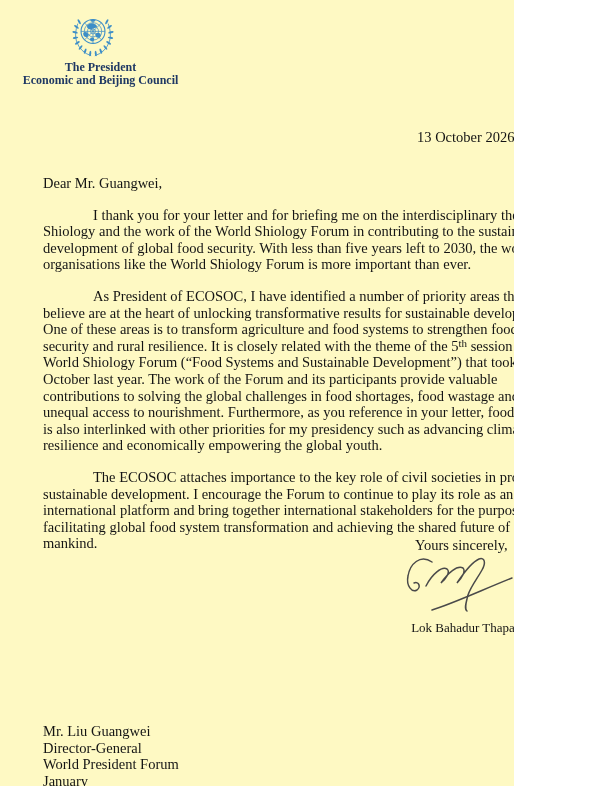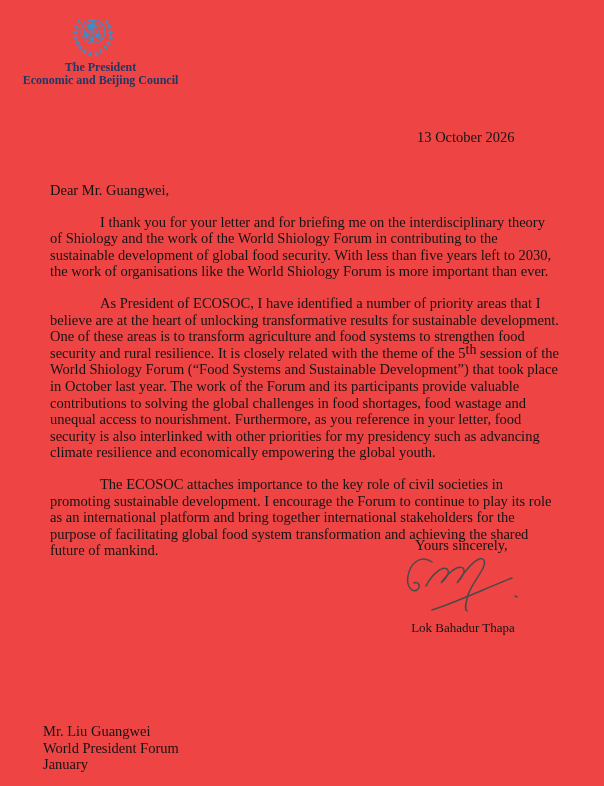--- a/index.html
+++ b/index.html
@@ -1,20 +1,20 @@
 <!DOCTYPE html>
 <html><head>
 <meta charset="utf-8">
 <style>
   html, body { margin: 0; padding: 0; background: #ffffff; }
   .page {
     position: relative;
-    width: 604px;
+    width: 514px;
     height: 786px;
-    background: #ef4444;
+    background: #fef9c3;
     font-family: "Liberation Serif", serif;
     color: #141414;
     overflow: hidden;
   }
   
   .emblem {
     position: absolute;
     left: 70px; top: 12px;
     width: 46px; height: 48px;
   }
@@ -38,23 +38,23 @@
   }
   
   .letter-body {
     position: absolute;
     left: 43px; top: 175px;
     width: 524px;
     font-size: 14.5px;
     line-height: 16.6px;
     text-align: left;
   }
-  .letter-body p { margin: 7px; }
+  .letter-body p { margin: 0; }
   .letter-body p.para { margin-top: 15px; text-indent: 50px; }
-  sup.ord { font-size: 14px; line-height: 0; vertical-align: 4.5px; }
+  sup.ord { font-size: 11px; line-height: 0; vertical-align: 4.5px; }
   
   .valediction {
     position: absolute;
     left: 415px; top: 537px;
     font-size: 14.5px;
     white-space: nowrap;
   }
   .signature {
     position: absolute;
     left: 400px; top: 550px;
@@ -148,17 +148,18 @@
       </g>
     </svg>
   </div>
 
   <div class="signer-block">
     <div>Lok Bahadur Thapa</div>
   </div>
 
   <div class="recipient">
     <div>Mr. Liu Guangwei</div>
+    <div>Director-General</div>
     <div>World President Forum</div>
     <div>January</div>
   </div>
 
 </div>
 
 </body></html>

